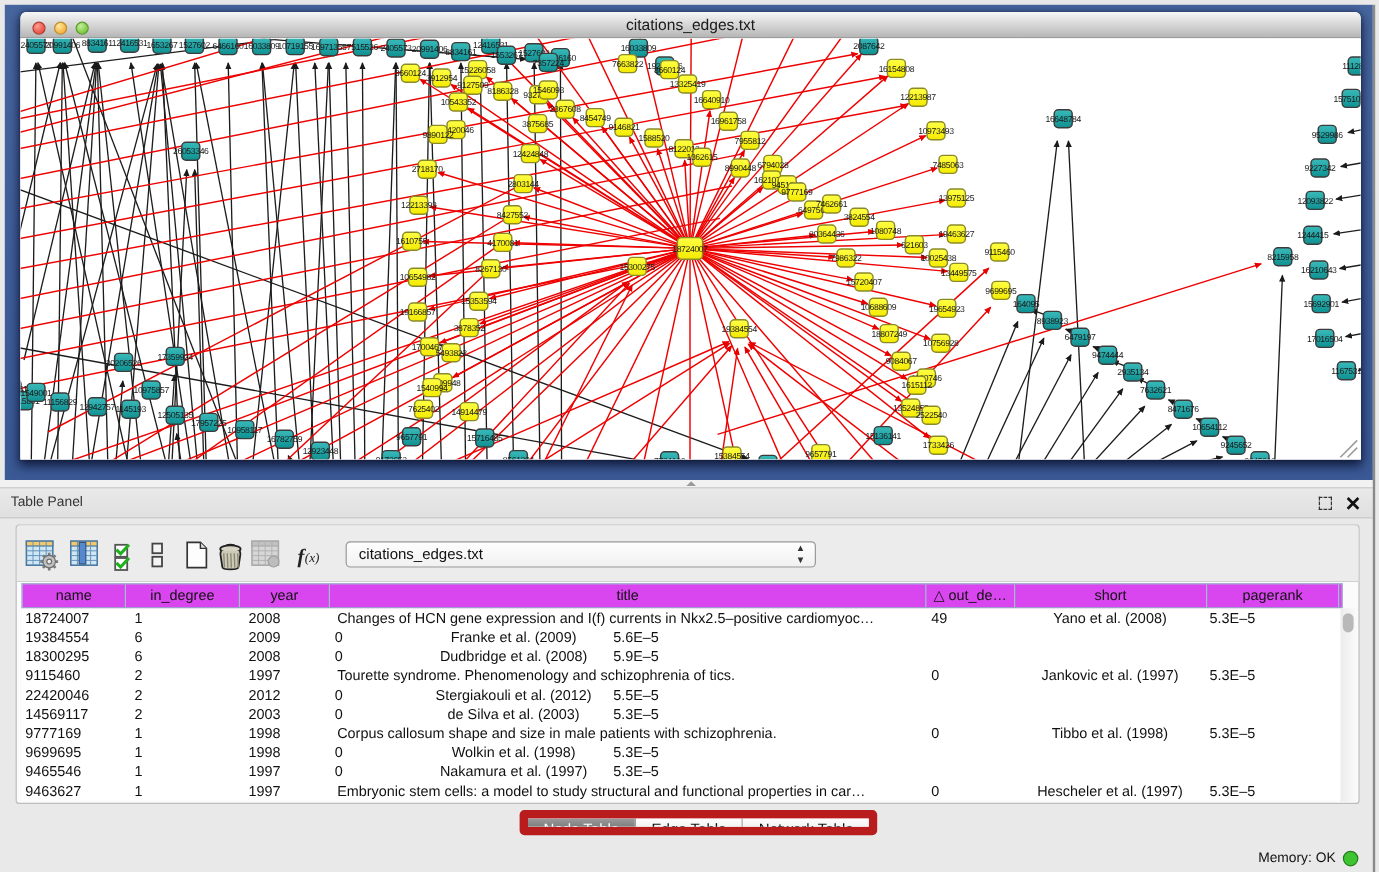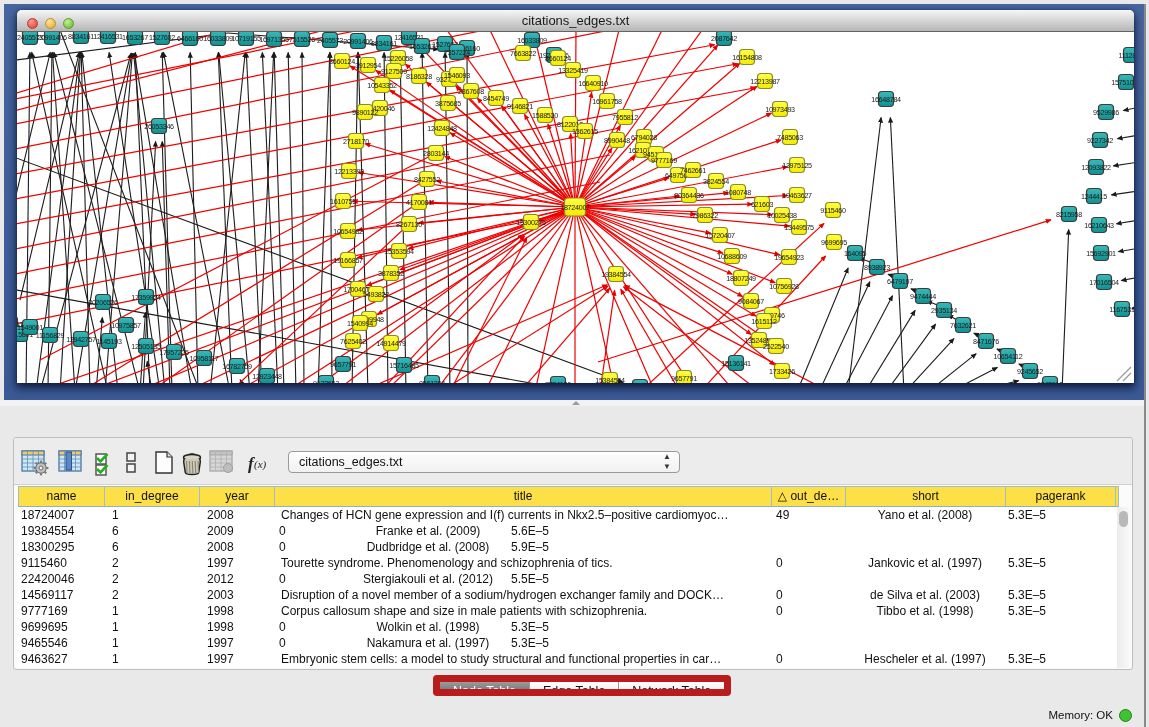--- a/index.html
+++ b/index.html
@@ -23,21 +23,21 @@
 #tphead .fl{position:absolute;right:34px;top:7px;width:11px;height:11px;border:1.4px dashed #333}
 #tphead .cl{position:absolute;right:11px;top:7px;width:11px;height:11px}
 #panel{position:absolute;left:13px;top:437px;width:1120px;height:233px;background:#fbfbfb;
  border:1px solid #bdbdbd;border-radius:3px}
 #toolbar{position:absolute;left:0;top:0;width:100%;height:47px;background:#ececec;border-bottom:1px solid #d0d0d0;border-radius:3px 3px 0 0}
 #toolbar svg{position:absolute;left:6px;top:9px}
 #combo{position:absolute;left:274px;top:13px;width:392px;height:22px;background:linear-gradient(#fefefe,#f1f1f1);
  border:1px solid #9a9a9a;border-radius:4px;font-size:12.5px;color:#111;line-height:20px;padding-left:10px}
 #combo .ar{position:absolute;right:8px;top:0px;font-size:8px;color:#333;line-height:10px}
 #tbl{position:absolute;left:4px;top:48px;width:1101px}
-.thead{display:flex;height:21px;background:#fde047;border:1px solid #9dbecd;border-bottom:1px solid #8fb2c2}
+.thead{display:flex;height:21px;background:#d946ef;border:1px solid #9dbecd;border-bottom:1px solid #8fb2c2}
 .th{font-size:12px;color:#111;text-align:center;line-height:19px;border-right:1px solid #9dbecd;overflow:hidden;white-space:nowrap}
 .tr{display:flex;height:16px;background:#fff}
 .td{font-size:12px;color:#111;line-height:16px;white-space:nowrap;overflow:hidden}
 .c0{padding-left:3px}
 .c1{padding-left:8px}.c2{padding-left:8px}.c3{padding-left:7px}.c4{padding-left:5px}
 .c5{text-align:center}.c6{padding-left:3px}
 #vscroll{position:absolute;right:1px;top:69px;width:14px;height:161px;background:linear-gradient(90deg,#ececec,#fafafa)}
 #vscroll .thumb{position:absolute;left:2px;top:4px;width:9px;height:16px;background:#b9b9b9;border-radius:5px}
 #tabs{position:absolute;left:433px;top:675px;height:21px;display:flex;border:7px solid #b91c1c;border-radius:4px;overflow:hidden;background:#fff}
 #tabs .tab{font-size:12.5px;line-height:19px;padding:0 13px;color:#111;background:linear-gradient(#fefefe,#f2f2f2);border-right:1px solid #9a9a9a}
@@ -552,20 +552,28 @@
             <g stroke="#9a9a9a" stroke-width="1.3">
               <line x1="1117" y1="381" x2="1131" y2="367"></line>
               <line x1="1123" y1="381" x2="1131" y2="373"></line>
             </g>
           </svg></div>
   </div>
  </div>
  <div id="splitter">
       <div class="hd"></div>
     </div>
+ <div id="tphead">
+      <div class="cap">Table Panel</div>
+      <div class="fl"></div>
+      <svg class="cl" viewBox="0 0 11 11">
+        <line x1="1" y1="1" x2="10" y2="10" stroke="#111" stroke-width="2.2"></line>
+        <line x1="10" y1="1" x2="1" y2="10" stroke="#111" stroke-width="2.2"></line>
+      </svg>
+    </div>
  <div id="panel">
   <div id="toolbar">
         <svg width="260" height="30" viewBox="0 0 260 30">
           <rect x="2" y="4" width="22" height="20" fill="#cfe6f5" stroke="#4878a0" stroke-width="1.3"></rect>
           <rect x="2" y="4" width="22" height="4" fill="#f5c86a" stroke="#4878a0" stroke-width="1"></rect>
           <line x1="7.5" y1="4" x2="7.5" y2="24" stroke="#6090b8" stroke-width="0.8"></line>
           <line x1="13.0" y1="4" x2="13.0" y2="24" stroke="#6090b8" stroke-width="0.8"></line>
           <line x1="18.5" y1="4" x2="18.5" y2="24" stroke="#6090b8" stroke-width="0.8"></line>
           <line x1="2" y1="12.0" x2="24" y2="12.0" stroke="#6090b8" stroke-width="0.8"></line>
           <line x1="2" y1="16.0" x2="24" y2="16.0" stroke="#6090b8" stroke-width="0.8"></line>
@@ -668,21 +676,20 @@
           <div class="td c1" style="width:95px">2</div>
           <div class="td c2" style="width:75px">2012</div>
           <div class="td c4" style="width:74px">0</div>
           <div class="td c5" style="width:160px">Stergiakouli et al. (2012)</div>
           <div class="td c6" style="width:110px">5.5E–5</div>
         </div>
         <div class="tr">
           <div class="td c0" style="width:86px">14569117</div>
           <div class="td c1" style="width:95px">2</div>
           <div class="td c2" style="width:75px">2003</div>
-          <div class="td c3" style="width:497px">Disruption of a novel member of a sodium/hydrogen exchanger family and DOCK…</div>
           <div class="td c4" style="width:74px">0</div>
           <div class="td c5" style="width:160px">de Silva et al. (2003)</div>
           <div class="td c6" style="width:110px">5.3E–5</div>
         </div>
         <div class="tr">
           <div class="td c0" style="width:86px">9777169</div>
           <div class="td c1" style="width:95px">1</div>
           <div class="td c2" style="width:75px">1998</div>
           <div class="td c3" style="width:497px">Corpus callosum shape and size in male patients with schizophrenia.</div>
           <div class="td c4" style="width:74px">0</div>

